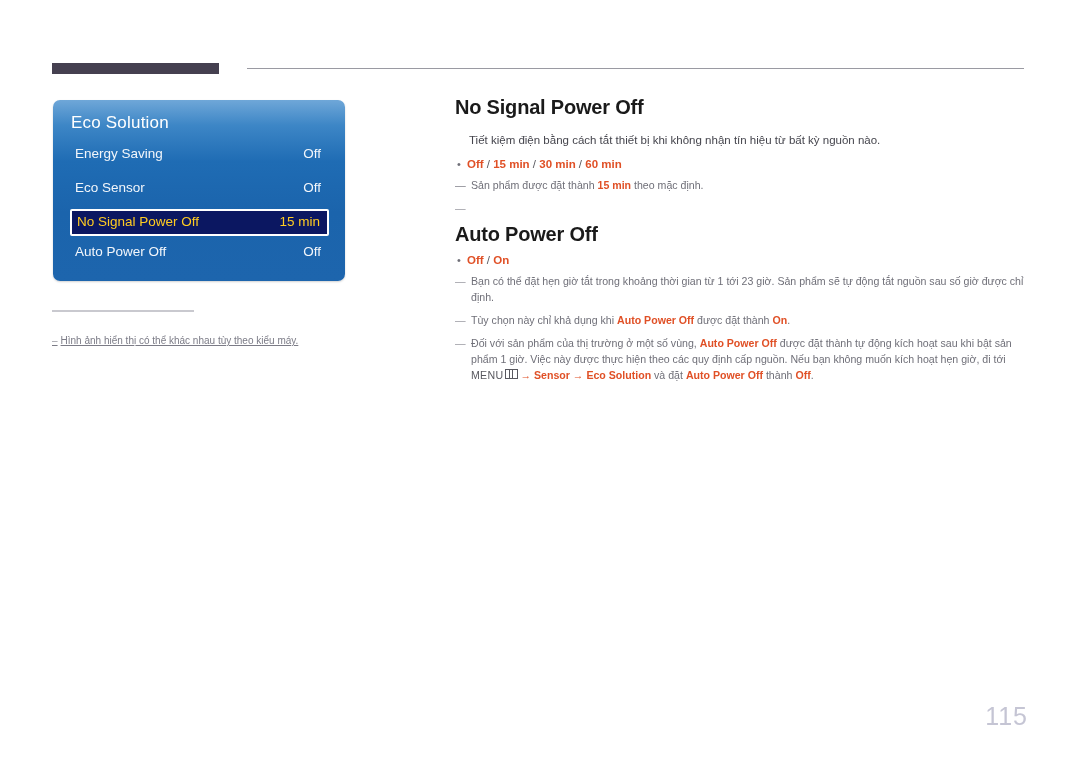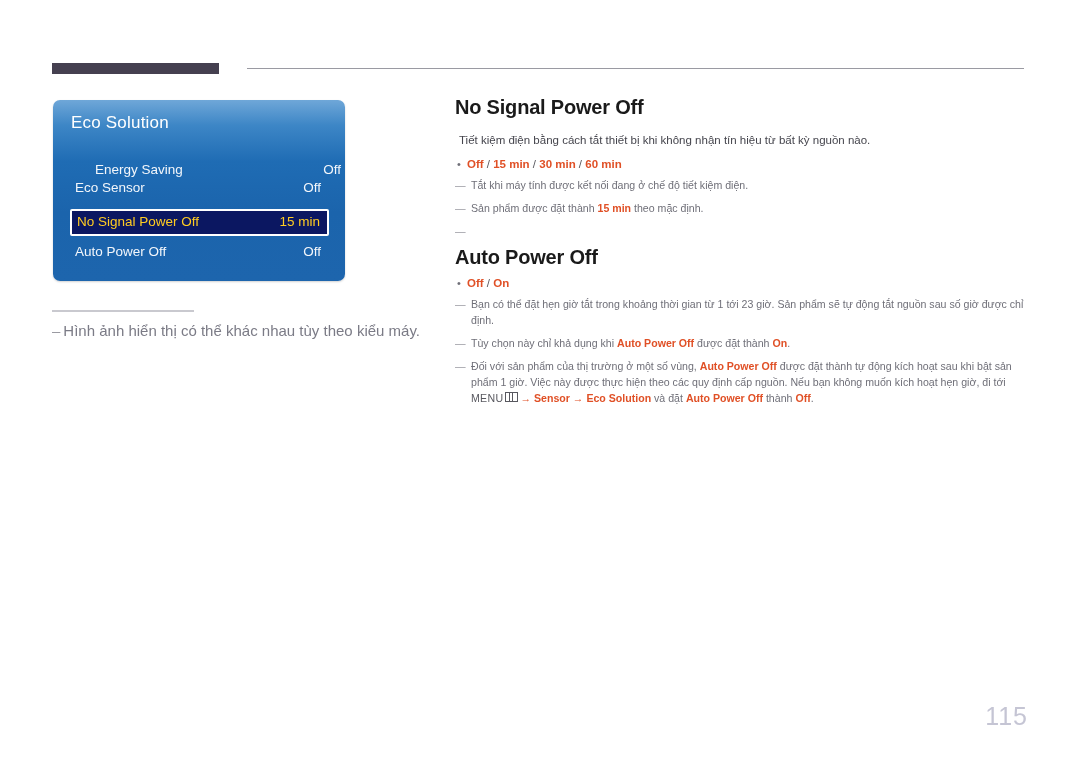--- a/index.html
+++ b/index.html
@@ -111,25 +111,26 @@
     left: 52px;
     top: 310px;
     width: 300px;
   }
   #left-footnote .rule {
     width: 142px;
     height: 2px;
     background: #c9c9cf;
   }
   #left-footnote .note {
-    margin-top: 8px;
-    font-size: 15px;
+    margin-top: 22px;
+    font-size: 10px;
     color: #7b7b86;
     line-height: 1.4;
     white-space: nowrap;
+    text-decoration: underline;
   }
   #left-footnote .note .dash {
     color: #9a9aa2;
     margin-right: 3px;
   }
 
   
   #content {
     position: absolute;
     left: 455px;
@@ -140,21 +141,21 @@
     font-size: 20px;
     font-weight: bold;
     color: #1a1a1a;
     letter-spacing: -0.2px;
     margin: 0;
   }
   .body-para {
     font-size: 11.5px;
     color: #45454d;
     line-height: 1.62;
-    margin: 12px 0 0 4px;
+    margin: 12px 0 0 14px;
   }
   .bullet-line {
     margin: 8px 0 0 0;
     padding-left: 12px;
     font-size: 11.5px;
     position: relative;
     color: #e05026;
     font-weight: bold;
   }
   .bullet-line .dot {
@@ -232,21 +233,21 @@
 <body>
 
 <div id="header-rule">
   <div class="tab-block"></div>
   <div class="thin-line"></div>
 </div>
 
 <div id="osd-panel">
   <div class="panel-title">Eco Solution</div>
 
-  <div class="osd-row" style="top:58px;margin-left:20px;">
+  <div class="osd-row" style="top:42px;">
     <span class="row-label">Energy Saving</span>
     <span class="row-value">Off</span>
   </div>
 
   <div class="osd-row" style="top:76px;">
     <span class="row-label">Eco Sensor</span>
     <span class="row-value">Off</span>
   </div>
 
   <div class="osd-row selected" style="top:109px;">
@@ -271,21 +272,21 @@
 
   <h1 class="section-heading">No Signal Power Off</h1>
 
   <p class="body-para">Tiết kiệm điện bằng cách tắt thiết bị khi không nhận tín hiệu từ bất kỳ nguồn nào.</p>
 
   <p class="bullet-line">
     <span class="dot">•</span><span>Off</span><span class="sep"> / </span><span>15 min</span><span class="sep"> / </span><span>30 min</span><span class="sep"> / </span><span>60 min</span>
   </p>
 
   <p class="note-line">
-    <span class="dash">―</span><span>Tắt khi máy tính được kết nối đang ở chế độ tiết kiệm điện.</span>
+    <span class="dash">―</span>
   </p>
 
   <p class="note-line">
     <span class="dash">―</span><span>Sản phẩm được đặt thành </span><span class="hl">15 min</span><span> theo mặc định.</span>
   </p>
 
   <p class="note-line">
     <span class="dash">―</span>
   </p>
 

